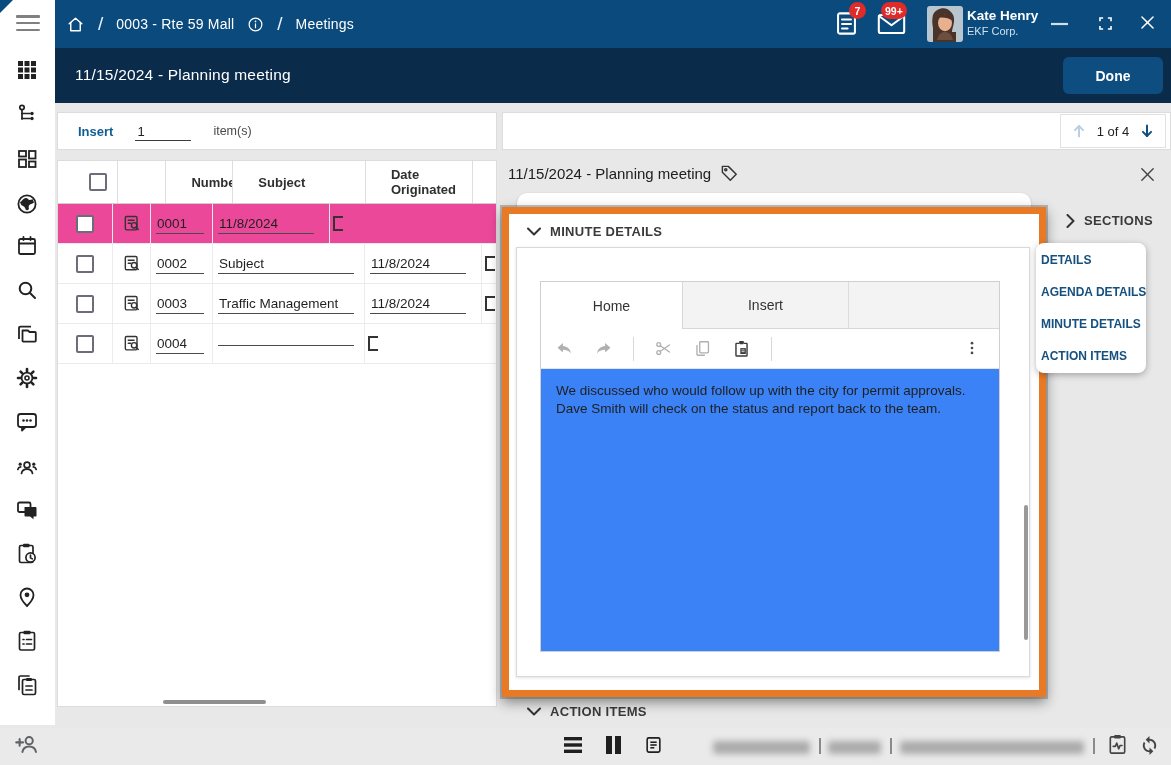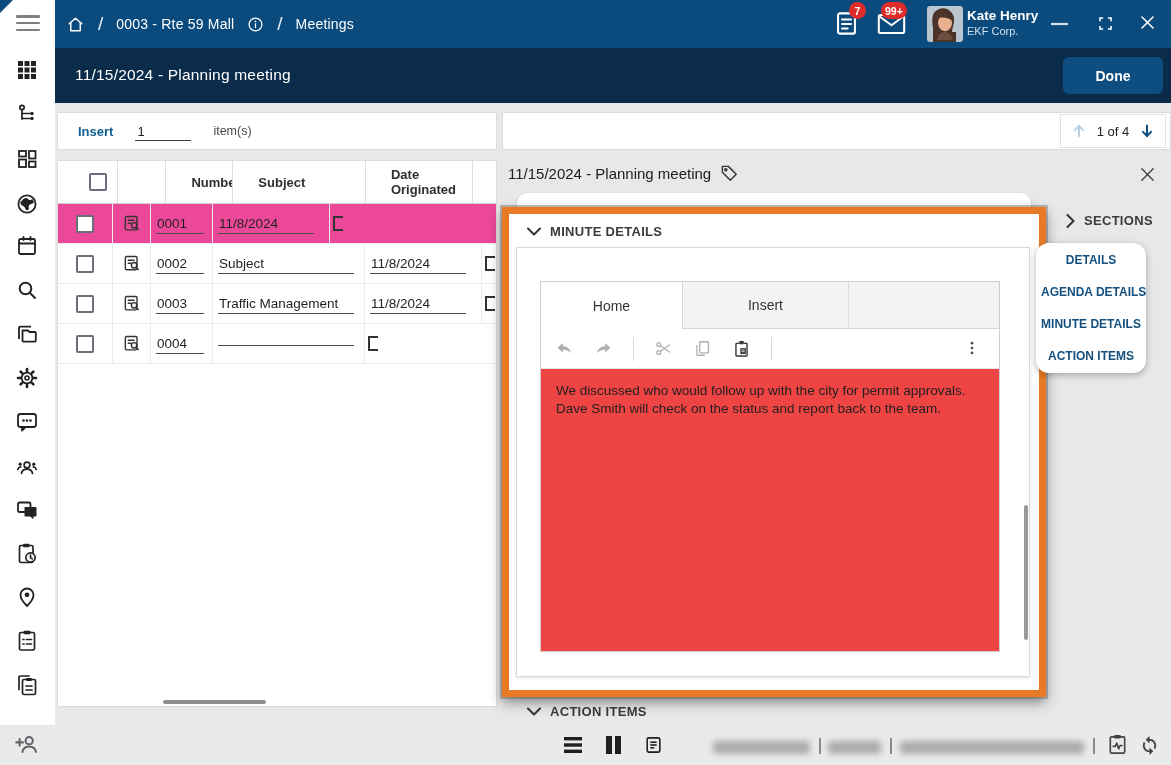--- a/index.html
+++ b/index.html
@@ -78,26 +78,26 @@
 
   
   .editor { left:540px; top:281px; width:460px; height:371px; border:1px solid #cfcfcf; z-index:32; display:flex; flex-direction:column; }
   .etabs { display:flex; height:47px; background:#f3f3f3; border-bottom:1px solid #d7d7d7; }
   .etab { display:flex; align-items:center; justify-content:center; font-size:14px; color:#333; cursor:pointer; }
   .etab.active { width:142px; background:#fff; border-right:1px solid #d7d7d7; margin-bottom:-1px; }
   .etab.idle { width:166px; background:#f3f3f3; border-right:1px solid #dcdcdc; }
   .etoolbar { height:40px; background:#fff; border-bottom:1px solid #e4e4e4; display:flex; align-items:center; padding-left:14px; gap:20px; position:relative; }
   .esep { width:1px; height:24px; background:#d8d8d8; }
   .kebab { position:absolute; right:18px; top:9px; }
-  .econtent { flex:1; background:#ef4444; padding:13px 15px; font-size:13.5px; color:#1f1f1f; line-height:1.35; }
+  .econtent { flex:1; background:#3b82f6; padding:13px 15px; font-size:13.5px; color:#1f1f1f; line-height:1.35; }
 
   
   .sections-label { left:1066px; top:213px; z-index:34; }
-  .sections-card { left:1036px; top:243px; width:110px; height:130px; background:#fff; border-radius:13px;
-                   box-shadow:0 2px 7px rgba(0,0,0,.3); z-index:40; padding:7px 4px; display:flex; flex-direction:column; justify-content:space-between;text-align:center; }
+  .sections-card { left:1036px; top:243px; width:110px; height:130px; background:#fff; border-radius:8px;
+                   box-shadow:0 2px 7px rgba(0,0,0,.3); z-index:40; padding:7px 4px; display:flex; flex-direction:column; justify-content:space-between; }
   .section-link { font-size:12px; font-weight:bold; color:#15507e; padding:3px 1px; cursor:pointer; white-space:nowrap; }
 
   .action-head { left:527px; top:704px; z-index:10; }
 
   
   .bottombar { left:0; top:728px; width:1171px; height:37px; background:#eaeaea; }
   .blurseg { position:absolute; top:741px; height:13px; background:#ababab; border-radius:3px; filter:blur(3px); }
   .pipe { position:absolute; top:738px; width:1.5px; height:16px; background:#8a8a8a; }
   svg { display:block; }
 </style>

